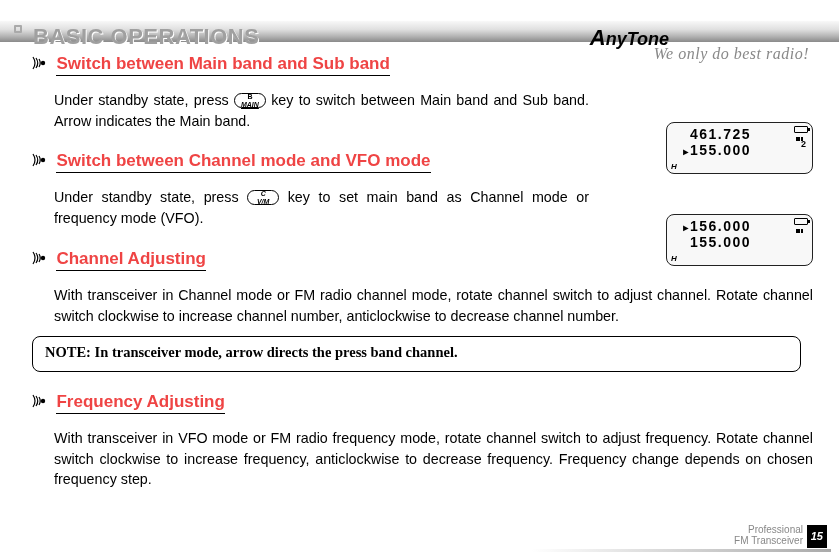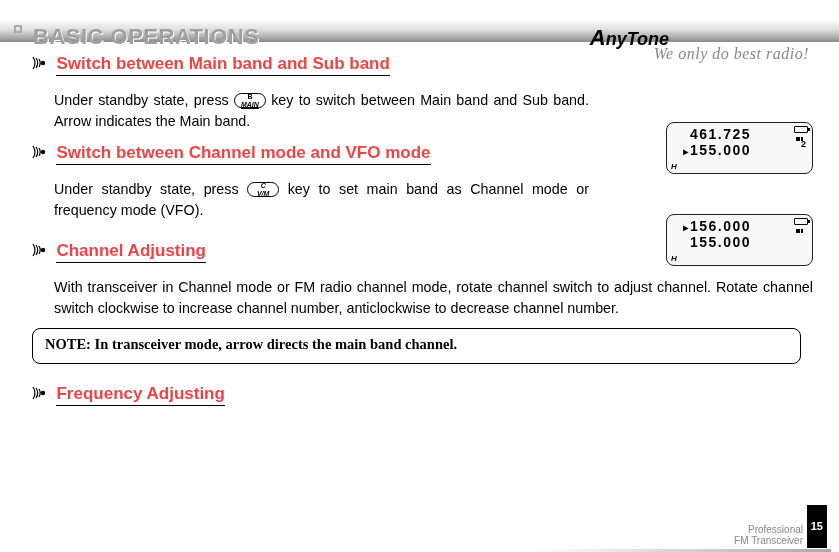--- a/index.html
+++ b/index.html
@@ -34,21 +34,21 @@
   .lcd .battery .bar { display:inline-block; width:2px; height:4px; background:#000; margin-top:0.4px; margin-left:0.6px; }
   .lcd .line { font-size:14px; letter-spacing:1.5px; font-weight:bold; white-space:nowrap; }
   .lcd .line .arrow { display:inline-block; width:7px; font-size:10px; text-align:center; }
   .lcd .right-digit { position:absolute; right:6px; top:16px; font-size:9px; font-weight:bold; }
   .lcd .ll { position:absolute; left:4px; bottom:2px; font-size:8px; font-style:italic; font-weight:bold; }
 
   #lcd1 { top:80px; }
   #lcd2 { top:172px; }
 
   .footer { position:absolute; bottom:0; right:8px; height:28px; width:300px; text-align:right; padding-right:28px; font-size:10px; color:#888; line-height:11px; }
-  .footer .pg { position:absolute; right:4px; bottom:4px; background:#000; color:#fff; font-size:11px; font-weight:bold; padding:16px 4px; }
+  .footer .pg { position:absolute; right:4px; bottom:4px; background:#000; color:#fff; font-size:11px; font-weight:bold; padding:6px 4px;font-style:italic; }
   .footer .deco { position:absolute; right:0; bottom:0; width:300px; height:3px; background:linear-gradient(to right, transparent, #aaa); }
 
   .sec1-text { width:535px; }
   .sec2-text { width:535px; }
 
 </style>
 </head>
 <body>
 
 <div class="header-bar">
@@ -87,21 +87,21 @@
           </g>
           <circle cx="11" cy="8" r="2.2" fill="#000"></circle>
         </svg>
     </span>
     <span class="sec-heading">Switch between Main band and Sub band</span>
   </div>
   <p class="body-text sec1-text">
     <span>Under standby state, press </span><span class="key-icon"><span class="sup">B</span><span class="main">MAIN</span></span><span> key to switch between Main band and Sub band. Arrow indicates the Main band.</span>
   </p>
 
-  <div class="sec-heading-wrap" style="margin-top:12px;">
+  <div class="sec-heading-wrap" style="margin-top:20px;">
     <span class="sec-icon">
       <svg width="18" height="16" viewBox="0 0 18 16">
           <g fill="none" stroke="#000" stroke-width="1.2">
             <path d="M1 2 Q5 8 1 14"></path>
             <path d="M4 3 Q7.5 8 4 13"></path>
             <path d="M7 4 Q9.5 8 7 12"></path>
           </g>
           <circle cx="11" cy="8" r="2.2" fill="#000"></circle>
         </svg>
     </span>
@@ -120,36 +120,37 @@
             <path d="M7 4 Q9.5 8 7 12"></path>
           </g>
           <circle cx="11" cy="8" r="2.2" fill="#000"></circle>
         </svg>
     </span>
     <span class="sec-heading">Channel Adjusting</span>
   </div>
   <p class="body-text">With transceiver in Channel mode or FM radio channel mode, rotate channel switch to adjust channel. Rotate channel switch clockwise to increase channel number, anticlockwise to decrease channel number.</p>
 
   <div class="note-box">
-    <div>NOTE: In transceiver mode, arrow directs the main band channel.</div>
+    <div>NOTE: In transceiver mode, arrow directs the press band channel.</div>
   </div>
 
   <div class="sec-heading-wrap" style="margin-top:20px;">
     <span class="sec-icon">
       <svg width="18" height="16" viewBox="0 0 18 16">
           <g fill="none" stroke="#000" stroke-width="1.2">
             <path d="M1 2 Q5 8 1 14"></path>
             <path d="M4 3 Q7.5 8 4 13"></path>
             <path d="M7 4 Q9.5 8 7 12"></path>
           </g>
           <circle cx="11" cy="8" r="2.2" fill="#000"></circle>
         </svg>
     </span>
     <span class="sec-heading">Frequency Adjusting</span>
   </div>
+  <p class="body-text">With transceiver in VFO mode or FM radio frequency mode, rotate channel switch to adjust frequency. Rotate channel switch clockwise to increase frequency, anticlockwise to decrease frequency. Frequency change depends on chosen frequency step.</p>
 
 </div>
 
 <div class="footer">
   <div class="deco"></div>
   <div>Professional</div>
   <div>FM Transceiver</div>
   <div class="pg">15</div>
 </div>
 

